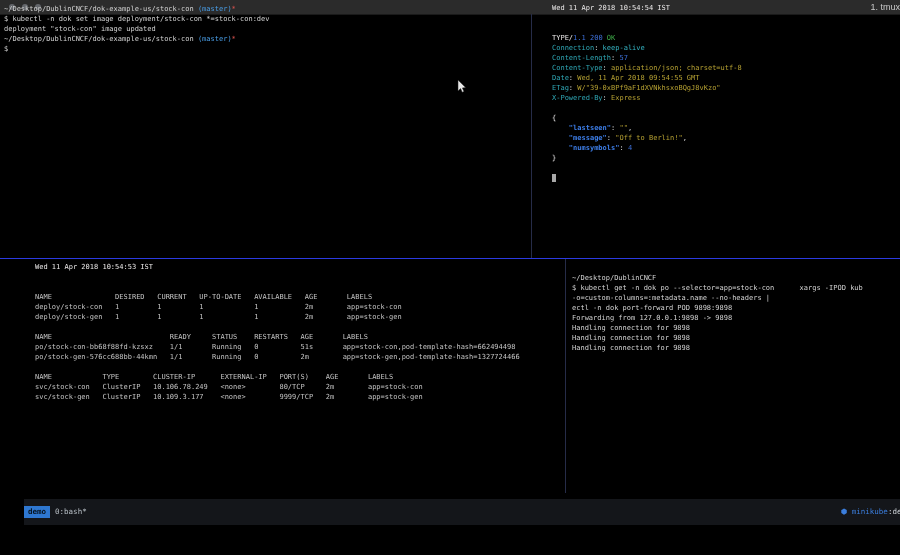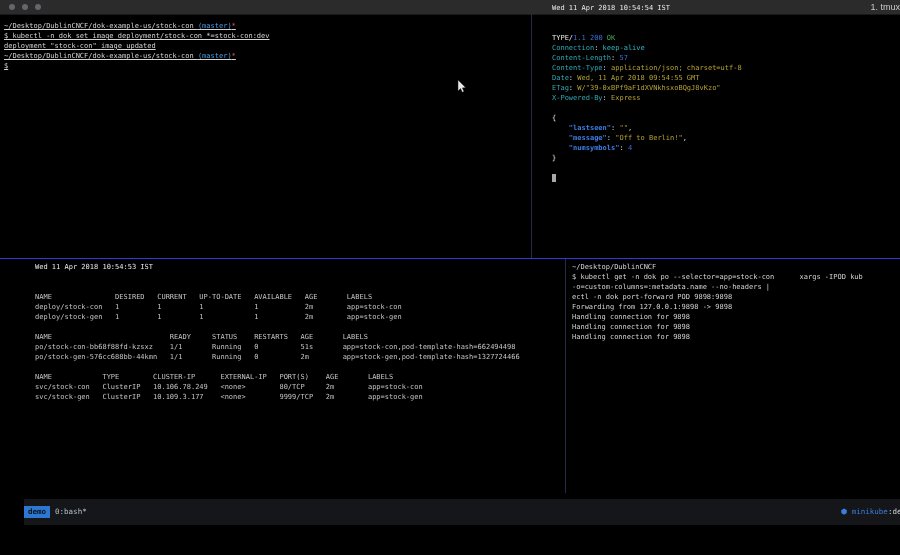--- a/index.html
+++ b/index.html
@@ -8,24 +8,24 @@
   .window{position:absolute;left:0;top:0;width:900px;height:505px;background:#000;}
   .titlebar{position:absolute;left:0;top:0;width:900px;height:14px;background:#2b2b2b;
             border-bottom:1px solid #1a1a1a;}
   .traffic{position:absolute;left:9px;top:4px;display:flex;gap:7px;}
   .dot{width:6px;height:6px;border-radius:50%;background:#63666b;display:block;}
   .title{width:100%;text-align:right;line-height:14px;font-size:9px;color:#c9c9c9;
          font-family:"Liberation Sans",sans-serif;}
   .pane{position:absolute;overflow:hidden;font-size:7px;line-height:10px;color:#d4d4d4;
         box-sizing:border-box;}
   .tline{white-space:pre;height:10px;}
-  #pane-top-left{left:0;top:18px;width:531px;height:244px;padding:3px 0 0 4px;text-decoration:underline;}
+  #pane-top-left{left:0;top:1px;width:531px;height:244px;padding:3px 0 0 4px;}
   #pane-top-right{left:532px;top:0;width:368px;height:244px;padding:3px 0 0 7px;margin-left:13px;}
   #pane-bottom-left{left:0;top:259px;width:565px;height:234px;padding:3px 0 0 35px;}
-  #pane-bottom-right{left:566px;top:259px;width:334px;height:234px;padding:3px 0 0 6px;}
+  #pane-bottom-right{left:566px;top:270px;width:334px;height:234px;padding:3px 0 0 6px;}
   .vline{position:absolute;width:1px;background:#262c48;}
   #vline-top{left:531px;top:14px;height:244px;}
   #vline-bottom{left:565px;top:259px;height:234px;}
   .hline{position:absolute;left:0;top:258px;width:900px;height:1px;background:#2b3ae0;}
   .statusbar{position:absolute;left:0;top:499px;width:900px;height:26px;background:#14161a;
              display:flex;align-items:center;font-size:7.5px;line-height:12px;margin-left:24px;}
   .session-pill{background:#2e77d0;color:#06131f;padding:0 4px;font-weight:bold;}
   .window-label{color:#b9c0c7;margin-left:5px;}
   .status-right{margin-left:auto;}
   .status-right .icon{color:#3b7edd;}

